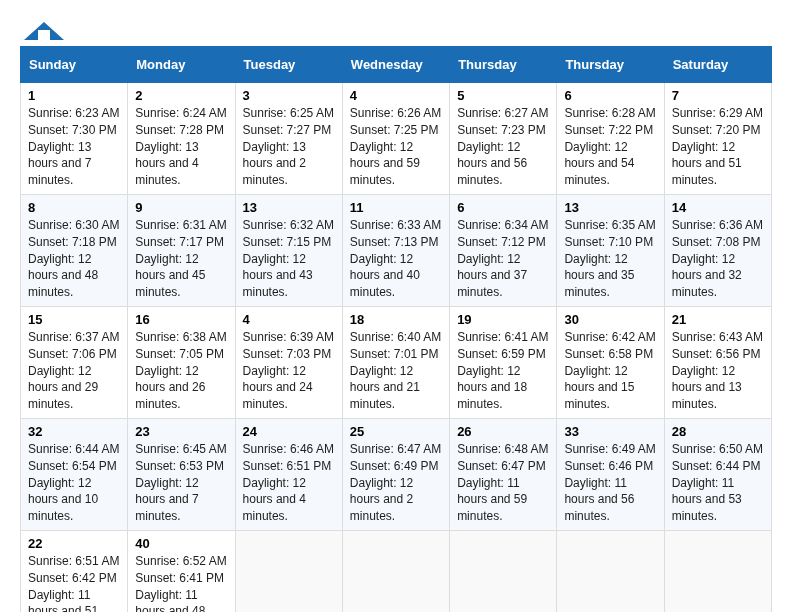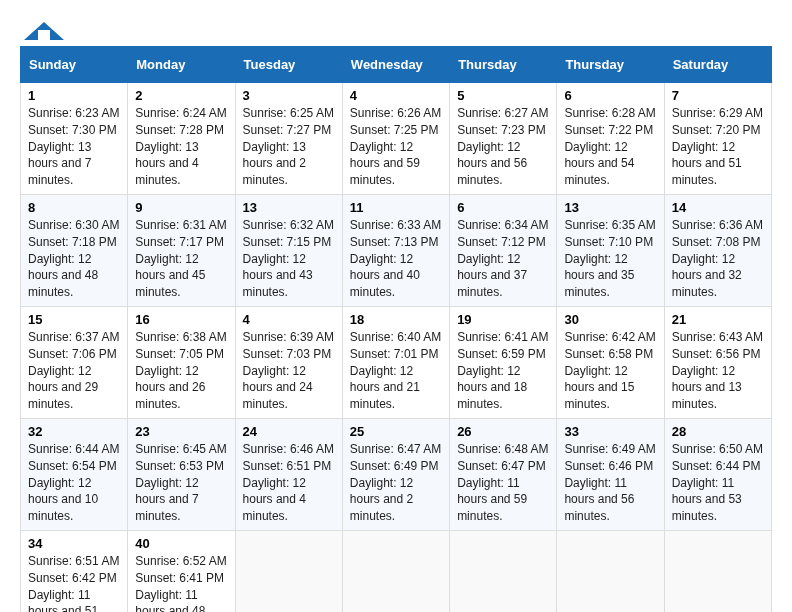--- a/index.html
+++ b/index.html
@@ -224,21 +224,21 @@
           <span class="day-num">33</span>
           <div class="day-info">Sunrise: 6:49 AM<br>Sunset: 6:46 PM<br>Daylight: 11 hours and 56 minutes.</div>
         </td>
         <td>
           <span class="day-num">28</span>
           <div class="day-info">Sunrise: 6:50 AM<br>Sunset: 6:44 PM<br>Daylight: 11 hours and 53 minutes.</div>
         </td>
       </tr>
       <tr>
         <td>
-          <span class="day-num">34</span>
+          <span class="day-num">22</span>
           <div class="day-info">Sunrise: 6:51 AM<br>Sunset: 6:42 PM<br>Daylight: 11 hours and 51 minutes.</div>
         </td>
         <td>
           <span class="day-num">40</span>
           <div class="day-info">Sunrise: 6:52 AM<br>Sunset: 6:41 PM<br>Daylight: 11 hours and 48 minutes.</div>
         </td>
         <td class="empty-cell"></td>
         <td class="empty-cell"></td>
         <td class="empty-cell"></td>
         <td class="empty-cell"></td>

